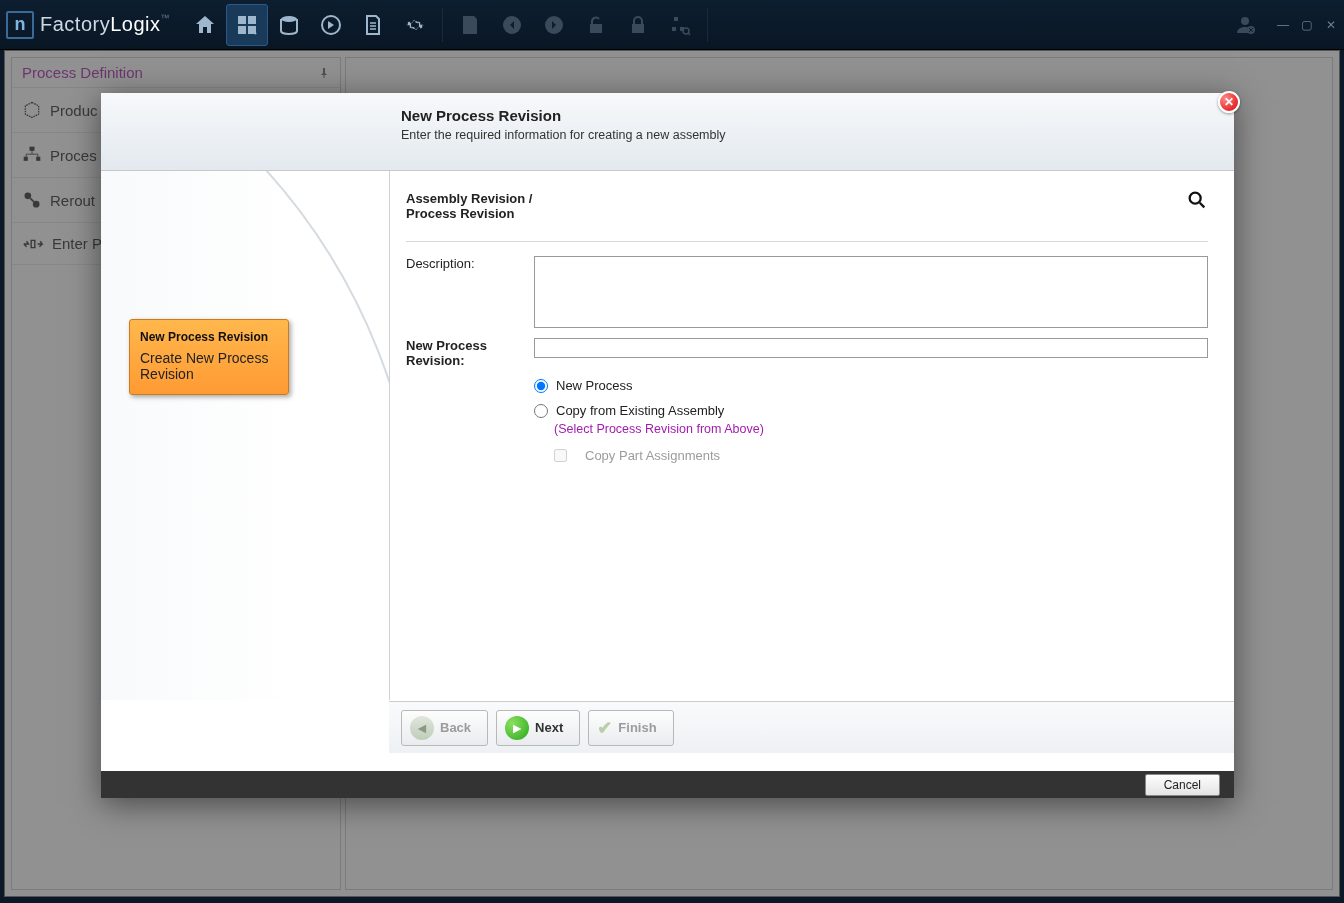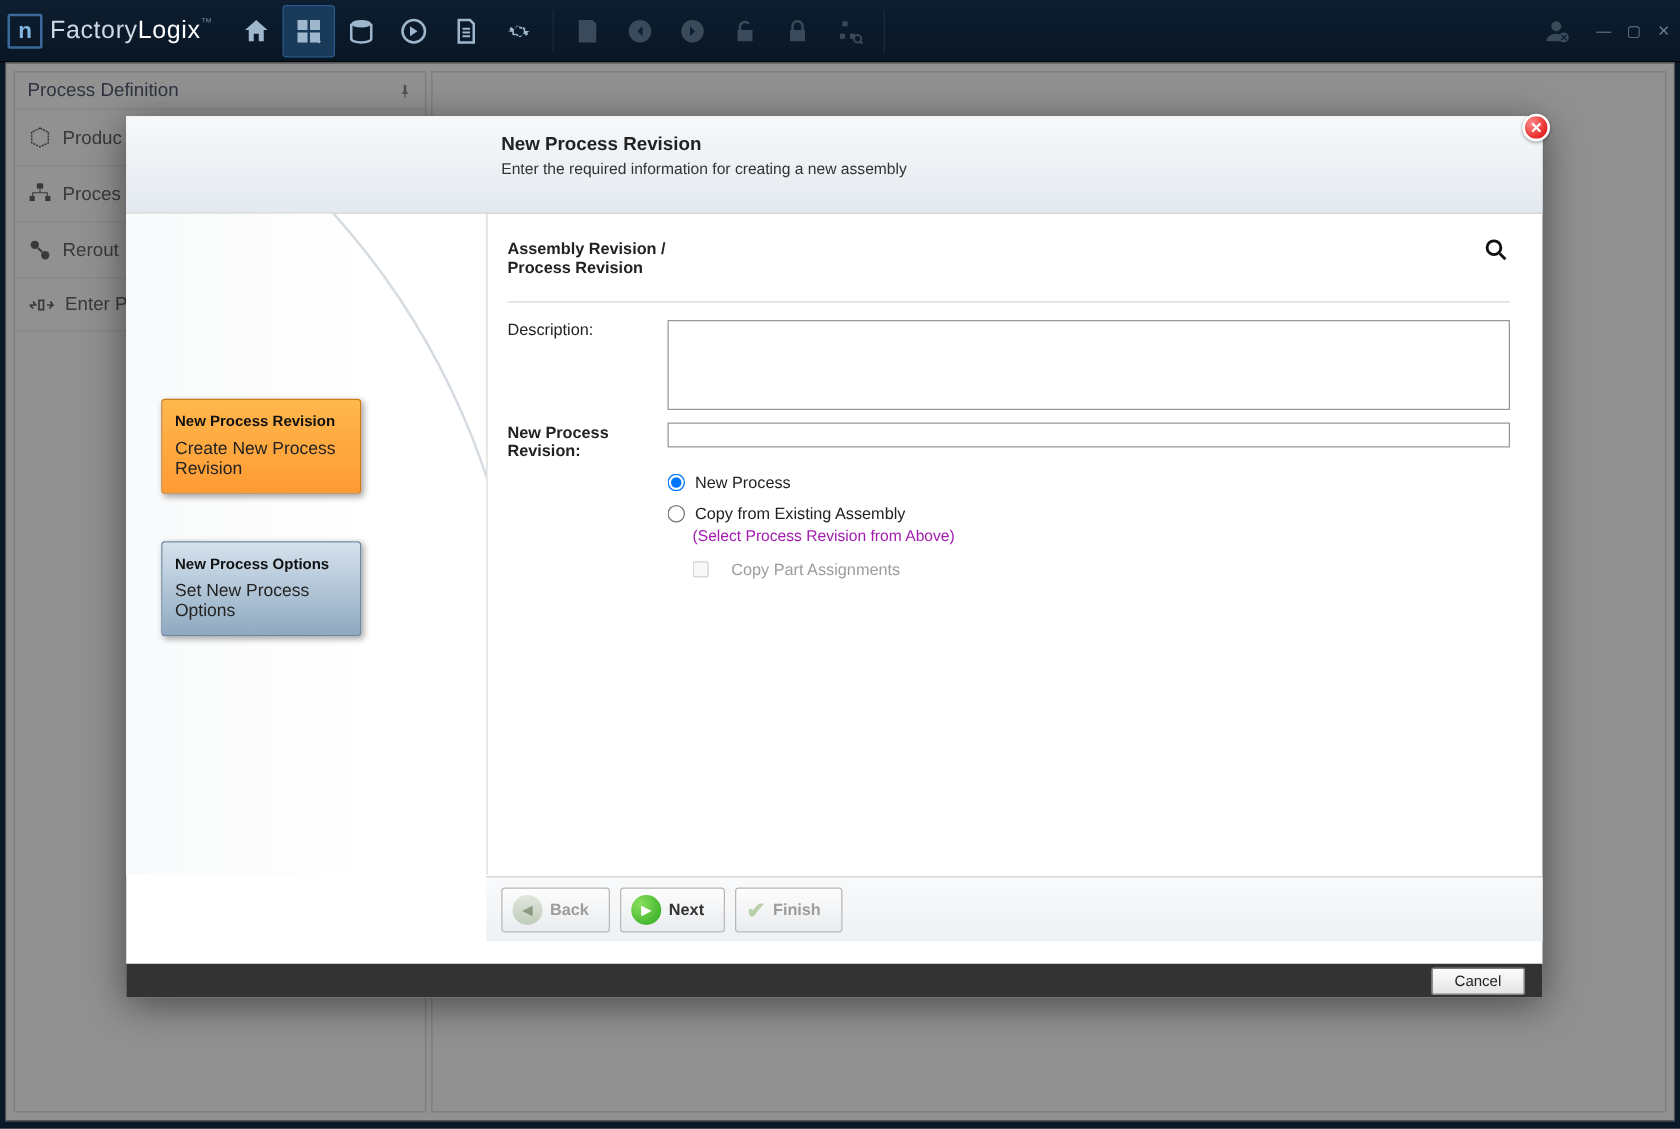--- a/index.html
+++ b/index.html
@@ -16,21 +16,21 @@
 .tb-sep{ width:1px; height:34px; background:#1a2a3a; margin:0 6px;}
 .tb-icon svg{ width:24px; height:24px; fill:#9fb7cc;}
 .tb-icon.dim svg{ fill:#3a4a5a;}
 .spacer{flex:1;}
 .win-ctrl{ display:flex; gap:10px; color:#6a7d8e; font-size:12px; margin-left:10px;}
 .win-ctrl span{width:14px;text-align:center;}
 
 
 .app-body { position:absolute; top:50px; left:4px; right:4px; bottom:6px; background:#a9a9a9; border:1px solid #555; }
 .sidepanel{ position:absolute; top:6px; left:6px; width:330px; bottom:6px; background:#a9a9a9; border:1px solid #888;}
-.sidepanel-hdr{ display:flex; align-items:center; justify-content:space-between; padding:6px 10px; color:#0f172a; font-size:15px; border-bottom:1px solid #999;}
+.sidepanel-hdr{ display:flex; align-items:center; justify-content:space-between; padding:6px 10px; color:#701a75; font-size:15px; border-bottom:1px solid #999;}
 .pin{ width:12px;height:12px;}
 .sp-item{ display:flex; align-items:center; gap:8px; padding:12px 10px; color:#222; font-size:15px; border-bottom:1px solid #9a9a9a;}
 .content-area{ position:absolute; top:6px; left:340px; right:6px; bottom:6px; background:#a9a9a9; border:1px solid #888;}
 .overlay-dim{ position:absolute; inset:0; background:rgba(100,100,100,0.35);}
 
 
 .modal{ position:absolute; left:101px; top:93px; width:1133px; height:705px; background:#fff; box-shadow:0 6px 30px rgba(0,0,0,0.5); }
 .modal-close{ position:absolute; right:-6px; top:-2px; width:22px; height:22px; border-radius:50%; background:radial-gradient(circle at 30% 30%,#f88,#d00); border:2px solid #fff; display:flex;align-items:center;justify-content:center;color:#fff;font-size:12px;font-weight:bold; box-shadow:0 1px 3px rgba(0,0,0,0.4);}
 .modal-header{ height:78px; background:linear-gradient(#f7f9fb,#e3e9ef); border-bottom:1px solid #c8c8c8; padding:14px 0 0 300px;}
 .modal-header h2{ font-size:15px; font-weight:bold; color:#222;}
@@ -213,24 +213,20 @@
     <p>Enter the required information for creating a new assembly</p>
   </div>
 
   <div class="modal-body">
     <div class="wiz-left">
       <div class="arc"></div>
       <div class="step-card active">
         <h4>New Process Revision</h4>
         <p>Create New Process Revision</p>
       </div>
-      <div class="step-card inactive">
-        <h4>New Process Options</h4>
-        <p>Set New Process Options</p>
-      </div>
     </div>
 
     <div class="wiz-right">
       <div style="display:flex;justify-content:space-between;align-items:flex-start;">
         <div>
           <div class="bold">Assembly Revision /</div>
           <div class="bold">Process Revision</div>
         </div>
         <span class="search-ic">
           <svg width="22" height="22" viewBox="0 0 24 24" fill="none" stroke="#111" stroke-width="2.5">

